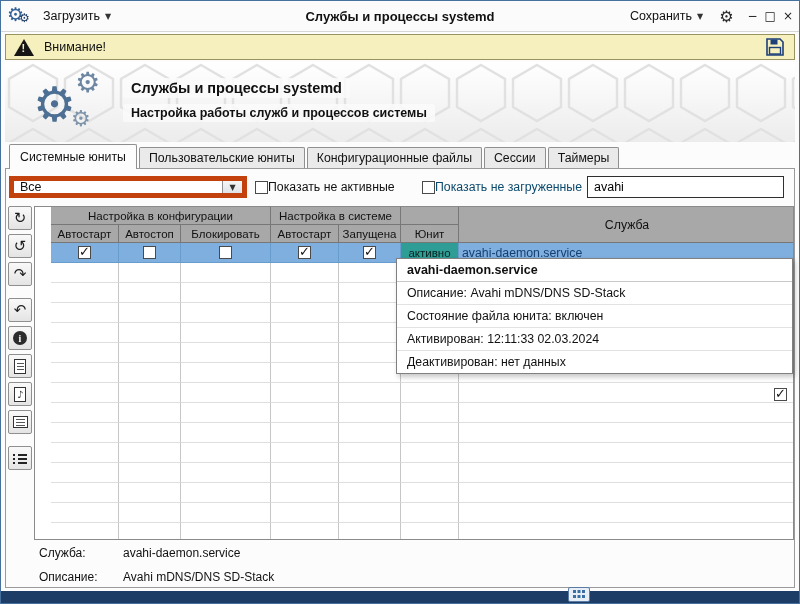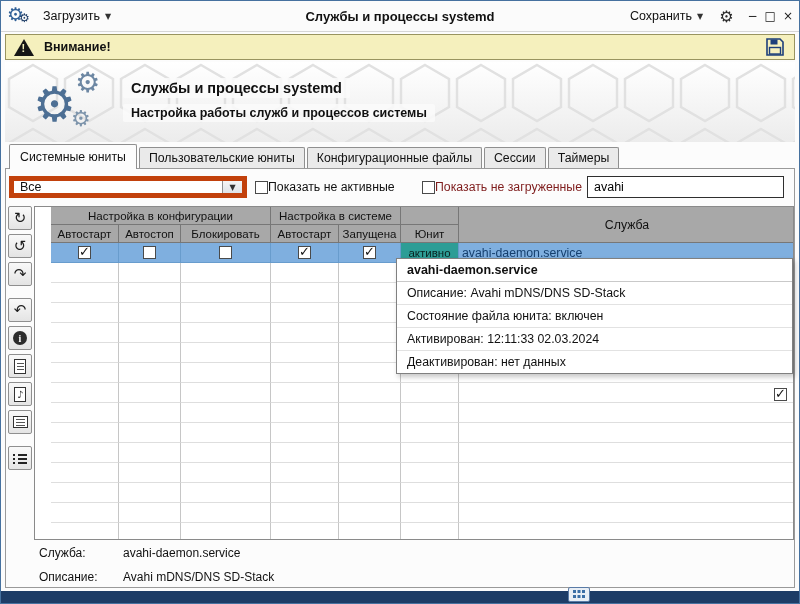--- a/index.html
+++ b/index.html
@@ -20,21 +20,21 @@
   .gearbtn { font-size:16px; color:#2b2b2b; font-family:"DejaVu Sans",sans-serif; }
   .winctl { display:flex; align-items:flex-start; gap:7px; margin-left:4px; }
   .winbtn { font-size:12px; color:#222; line-height:12px; font-family:"DejaVu Sans",sans-serif;}
 
   
   .warnbar { position:absolute; top:33px; left:4px; right:4px; height:26px; background:#f5f0bd;
              border:1px solid #99945f; display:flex; align-items:center; padding:0 8px; }
   .warntri { width:0; height:0; border-left:10px solid transparent; border-right:10px solid transparent;
              border-bottom:17px solid #161616; position:relative; }
   .warntri::after { content:"!"; position:absolute; left:-2.5px; top:3px; color:#f5f0bd; font:bold 11px "Liberation Sans",sans-serif; }
-  .warnlabel { font-weight:bold; margin-left:10px; font-size:12.5px; }
+  .warnlabel { font-weight:normal; margin-left:10px; font-size:12.5px; }
   .warnsave { margin-left:auto; width:22px; height:22px; display:flex; align-items:center; justify-content:center; }
 
   
   .banner { position:absolute; top:61px; left:4px; right:4px; height:80px;
             background:linear-gradient(180deg,#ffffff,#ececec); overflow:hidden; }
   .hexbg { position:absolute; inset:0; width:100%; height:100%; }
   .banner-gears { position:absolute; left:24px; top:4px; width:96px; height:76px; }
   .bg1 { position:absolute; left:4px; top:10px; font-size:48px; color:#4d6f94; font-family:"DejaVu Sans",sans-serif; }
   .bg2 { position:absolute; left:46px; top:0px; font-size:28px; color:#6d87a3; font-family:"DejaVu Sans",sans-serif; }
   .bg3 { position:absolute; left:42px; top:40px; font-size:22px; color:#7d94ab; font-family:"DejaVu Sans",sans-serif; }
@@ -58,21 +58,21 @@
            align-items:center; border:5px solid #c2410c; background:#fff; }
   .combo-text { flex:1; padding:0 6px; font-size:12.5px; }
   .combo-btn { width:20px; height:100%; border-left:1px solid #8f8f8f;
                background:linear-gradient(#f6f6f6,#dfe3e8); display:flex; align-items:center; justify-content:center; }
   .cbx { width:13px; height:13px; border:1px solid #4a4a4a; background:#fff; display:inline-block; position:relative; flex:none; }
   .cbx.checked::after { content:"✓"; position:absolute; left:0px; top:-3px; font-weight:bold;
                         font-size:13px; color:#111; font-family:"DejaVu Sans",sans-serif; }
   .cbrow { position:absolute; display:flex; align-items:center; font-size:12.3px; }
   .cb1 { left:249px; top:11px; }
   .cb2 { left:416px; top:11px; }
-  .cb2 .cblabel { color:#7f1d1d; }
+  .cb2 .cblabel { color:#0c4a6e; }
   .search { position:absolute; left:581px; top:7px; width:197px; height:22px; border:1px solid #2f2f2f;
             background:#fff; font:12.5px "Liberation Sans",sans-serif; padding:0 6px; outline:none; }
 
   
   .toolcol { position:absolute; left:2px; top:37px; width:26px; }
   .toolbtn { width:24px; height:24px; border:1px solid #8f8f8f; border-radius:2px;
              background:linear-gradient(#f9f9f9,#e4e4e4); display:flex; align-items:center;
              justify-content:center; color:#1d1d1d; }
   .glyph { font-size:15px; line-height:15px; font-family:"DejaVu Sans",sans-serif; }
   .icon-info { width:14px; height:14px; border-radius:50%; background:#2c2c2c; color:#fff;

